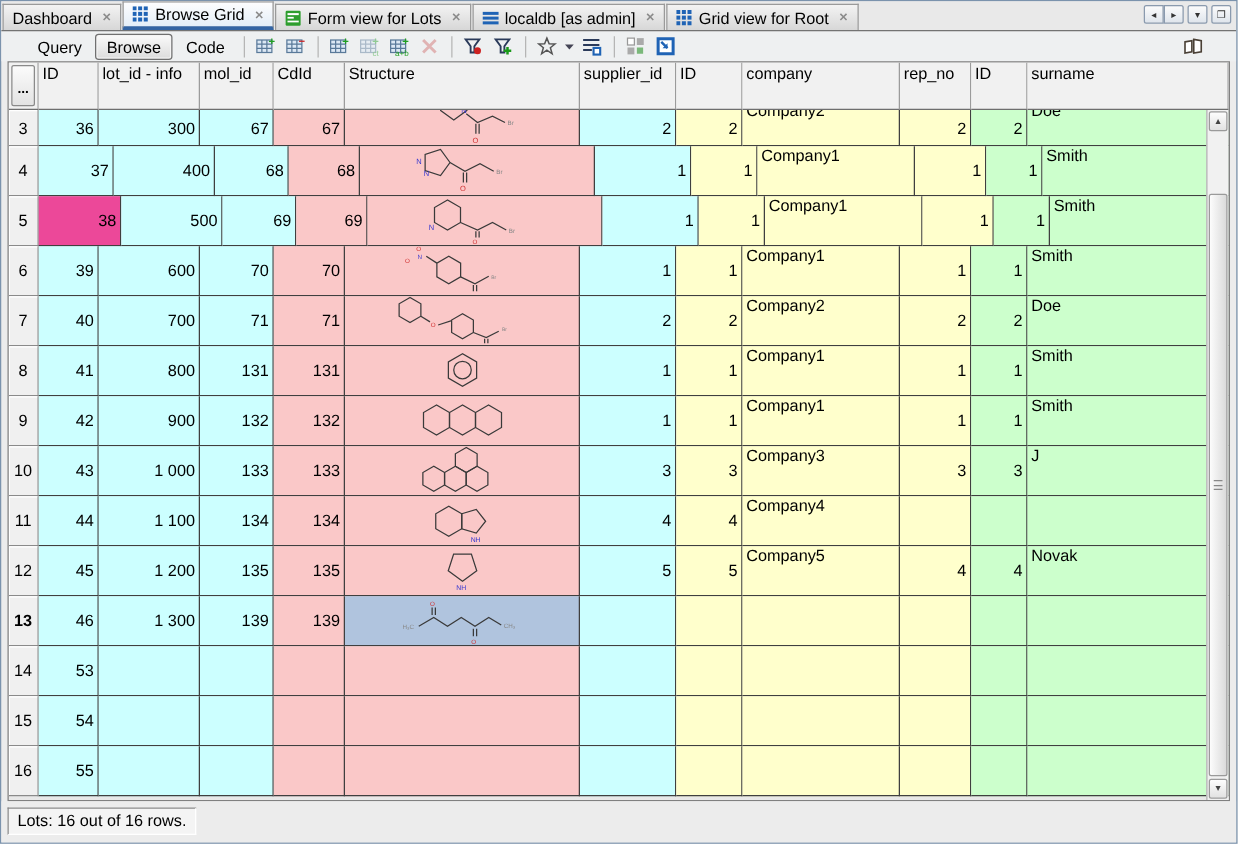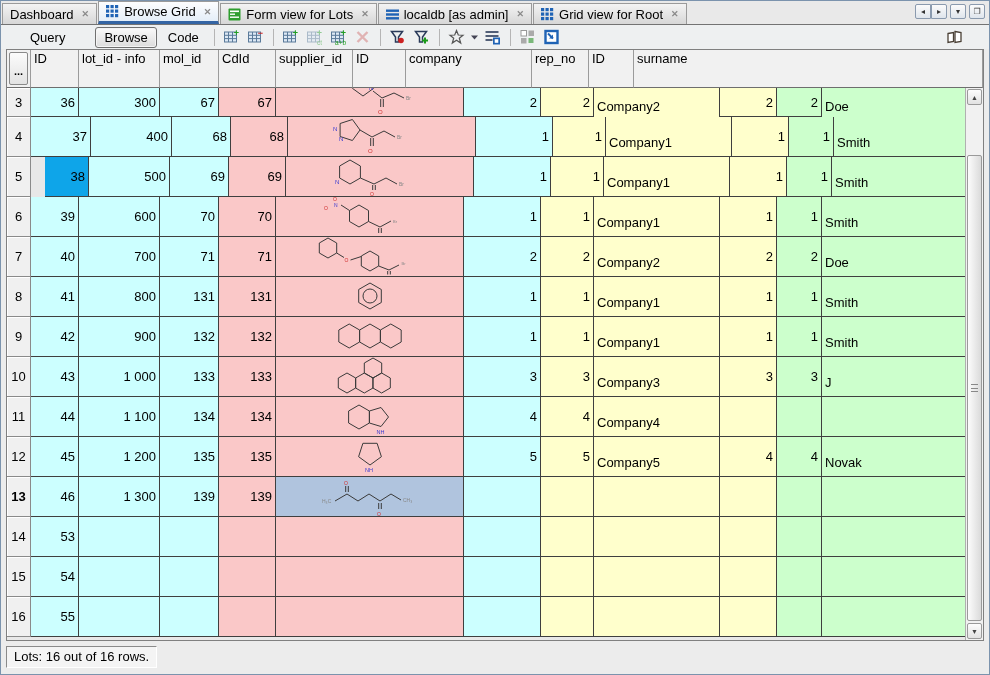--- a/index.html
+++ b/index.html
@@ -22,42 +22,42 @@
   .tab .close { color:#8a8a8a; font-size:9px; font-weight:bold; margin-left:3px; }
   .winbtns { position:absolute; right:4px; top:3px; display:flex; gap:3px; }
   .winbtn { width:16px; height:15px; border:1px solid #8a9aae; border-radius:2px;
             background:linear-gradient(#fbfbfb,#dfe5ec); font-size:8px; color:#333;
             display:flex; align-items:center; justify-content:center; }
   .winbtn.joined-l { border-radius:2px 0 0 2px; margin-right:-3px; }
   .winbtn.joined-r { border-radius:0 2px 2px 0; }
   
   .toolbar { height:24px; background:#eef0f1; display:flex; align-items:center; padding:0 20px; gap:2px; }
   .tbtn { padding:2px 8px; font-size:13px; border:1px solid transparent; border-radius:3px; }
-  .tbtn.active { border:1px solid #707070; background:linear-gradient(#fafafa,#dcdcdc); box-shadow:inset 0 0 0 1px #f4f4f4;margin-left:19px; }
+  .tbtn.active { border:1px solid #707070; background:linear-gradient(#fafafa,#dcdcdc); box-shadow:inset 0 0 0 1px #f4f4f4; }
   .tsep { width:1px; height:17px; background:#b5b5b5; margin:0 4px; }
   .ibtn { width:22px; height:21px; display:flex; align-items:center; justify-content:center; border-radius:2px; }
   .ibtn.disabled { opacity:.45; }
   .caretbtn { width:10px; }
   .tb-right { margin-left:auto; display:flex; align-items:center; padding-right:4px; }
   
   .gridpanel { position:absolute; left:5px; right:5px; top:48px; height:592px;
                border:1px solid #808080; background:#e8e8e8; overflow:hidden; }
   .ghead { display:flex; height:38px; }
   .hcell { background:#f1f1f1; border-right:1px solid #9b9b9b; border-bottom:1px solid #6e6e6e;
            padding:1px 3px; font-size:13px; overflow:hidden; white-space:nowrap; }
   .corner { width:24px; display:flex; align-items:stretch; justify-content:stretch; padding:2px; }
   .cornerbtn { flex:1; border:1px solid #8a8a8a; border-radius:2px; background:linear-gradient(#fbfbfb,#e3e3e3);
                font-weight:bold; font-size:11px; line-height:8px; text-align:center; padding-top:14px; }
   .grow { display:flex; }
   .rh { width:24px; background:#f0f0f0; border-right:1px solid #8a8a8a; border-bottom:1px solid #8a8a8a;
         box-shadow:inset 1px 1px 0 #fff; display:flex; align-items:center; justify-content:center; font-size:13px; }
   .rh.bold { font-weight:bold; }
   .cell { border-right:1px solid #3f3f3f; border-bottom:1px solid #3f3f3f; font-size:13px; overflow:hidden; }
   .cell.num { display:flex; align-items:center; justify-content:flex-end; padding-right:3px; }
-  .cell.txt { padding:18px 3px; }
+  .cell.txt { padding:0 3px; }
   .cell.struct { display:flex; align-items:flex-end; justify-content:center; }
   .cliptext { margin-top:-7px; display:block; }
   .mol polygon, .mol polyline, .mol line, .mol circle { stroke:#3a3a3a; fill:none; stroke-width:1; }
   .mol text { stroke:none; font-family:"Liberation Sans",sans-serif; }
   
   .vscroll { position:absolute; top:38px; right:0; width:18px; bottom:0; background:#f1f1f1; border-left:1px solid #b0b0b0; }
   .sbtn { position:absolute; left:1px; right:1px; height:16px; border:1px solid #9a9a9a; border-radius:2px;
           background:linear-gradient(#fdfdfd,#e2e2e2); display:flex; align-items:center; justify-content:center;
           font-size:7px; color:#444; }
   .sbtn.up { top:1px; } .sbtn.down { bottom:1px; }
@@ -262,20 +262,21 @@
 
 <div class="gridpanel">
   <div class="ghead" id="ghead">
       <div class="hcell corner">
         <div class="cornerbtn">...</div>
       </div>
       <div class="hcell" style="width: 48px;">ID</div>
       <div class="hcell" style="width: 81px;">lot_id - info</div>
       <div class="hcell" style="width: 59px;">mol_id</div>
       <div class="hcell" style="width: 57px;">CdId</div>
+      <div class="hcell" style="width: 188px;">Structure</div>
       <div class="hcell" style="width: 77px;">supplier_id</div>
       <div class="hcell" style="width: 53px;">ID</div>
       <div class="hcell" style="width: 126px;">company</div>
       <div class="hcell" style="width: 57px;">rep_no</div>
       <div class="hcell" style="width: 45px;">ID</div>
       <div class="hcell" style="width: 143px; flex: 1 1 0%;">surname</div>
     </div>
   <div id="gbody">
       <div class="grow" style="height: 29px;">
         <div class="rh">3</div>
@@ -325,21 +326,21 @@
         </div>
         <div class="cell num" style="width: 77px; background: rgb(204, 255, 255);">1</div>
         <div class="cell num" style="width: 53px; background: rgb(255, 255, 204);">1</div>
         <div class="cell txt" style="width: 126px; background: rgb(255, 255, 204);">Company1</div>
         <div class="cell num" style="width: 57px; background: rgb(255, 255, 204);">1</div>
         <div class="cell num" style="width: 45px; background: rgb(204, 255, 204);">1</div>
         <div class="cell txt" style="width: 143px; flex: 1 1 0%; background: rgb(204, 255, 204);">Smith</div>
       </div>
       <div class="grow" style="height: 40px;">
         <div class="rh">5</div>
-        <div class="cell num" style="width: 44px; background: #0ea5e9; margin-left: 14px;">38</div>
+        <div class="cell num" style="width: 66px; background: #ec4899;">38</div>
         <div class="cell num" style="width: 81px; background: rgb(204, 255, 255);">500</div>
         <div class="cell num" style="width: 59px; background: rgb(204, 255, 255);">69</div>
         <div class="cell num" style="width: 57px; background: rgb(250, 200, 200);">69</div>
         <div class="cell struct" style="width: 188px; background: rgb(250, 200, 200);">
           <svg class="mol" width="186" height="39" viewBox="0 0 186 39">
             <polygon points="63.0,3.0 52.6,9.0 52.6,21.0 63.0,27.0 73.4,21.0 73.4,9.0"></polygon>
             <text x="48" y="27" fill="#3a3ad0" font-size="6">N</text>
             <polyline points="73.4,21 87,27 99,21 110,27"></polyline>
             <line x1="85.7" y1="28" x2="85.7" y2="33"></line>
             <line x1="88.3" y1="28" x2="88.3" y2="33"></line>

